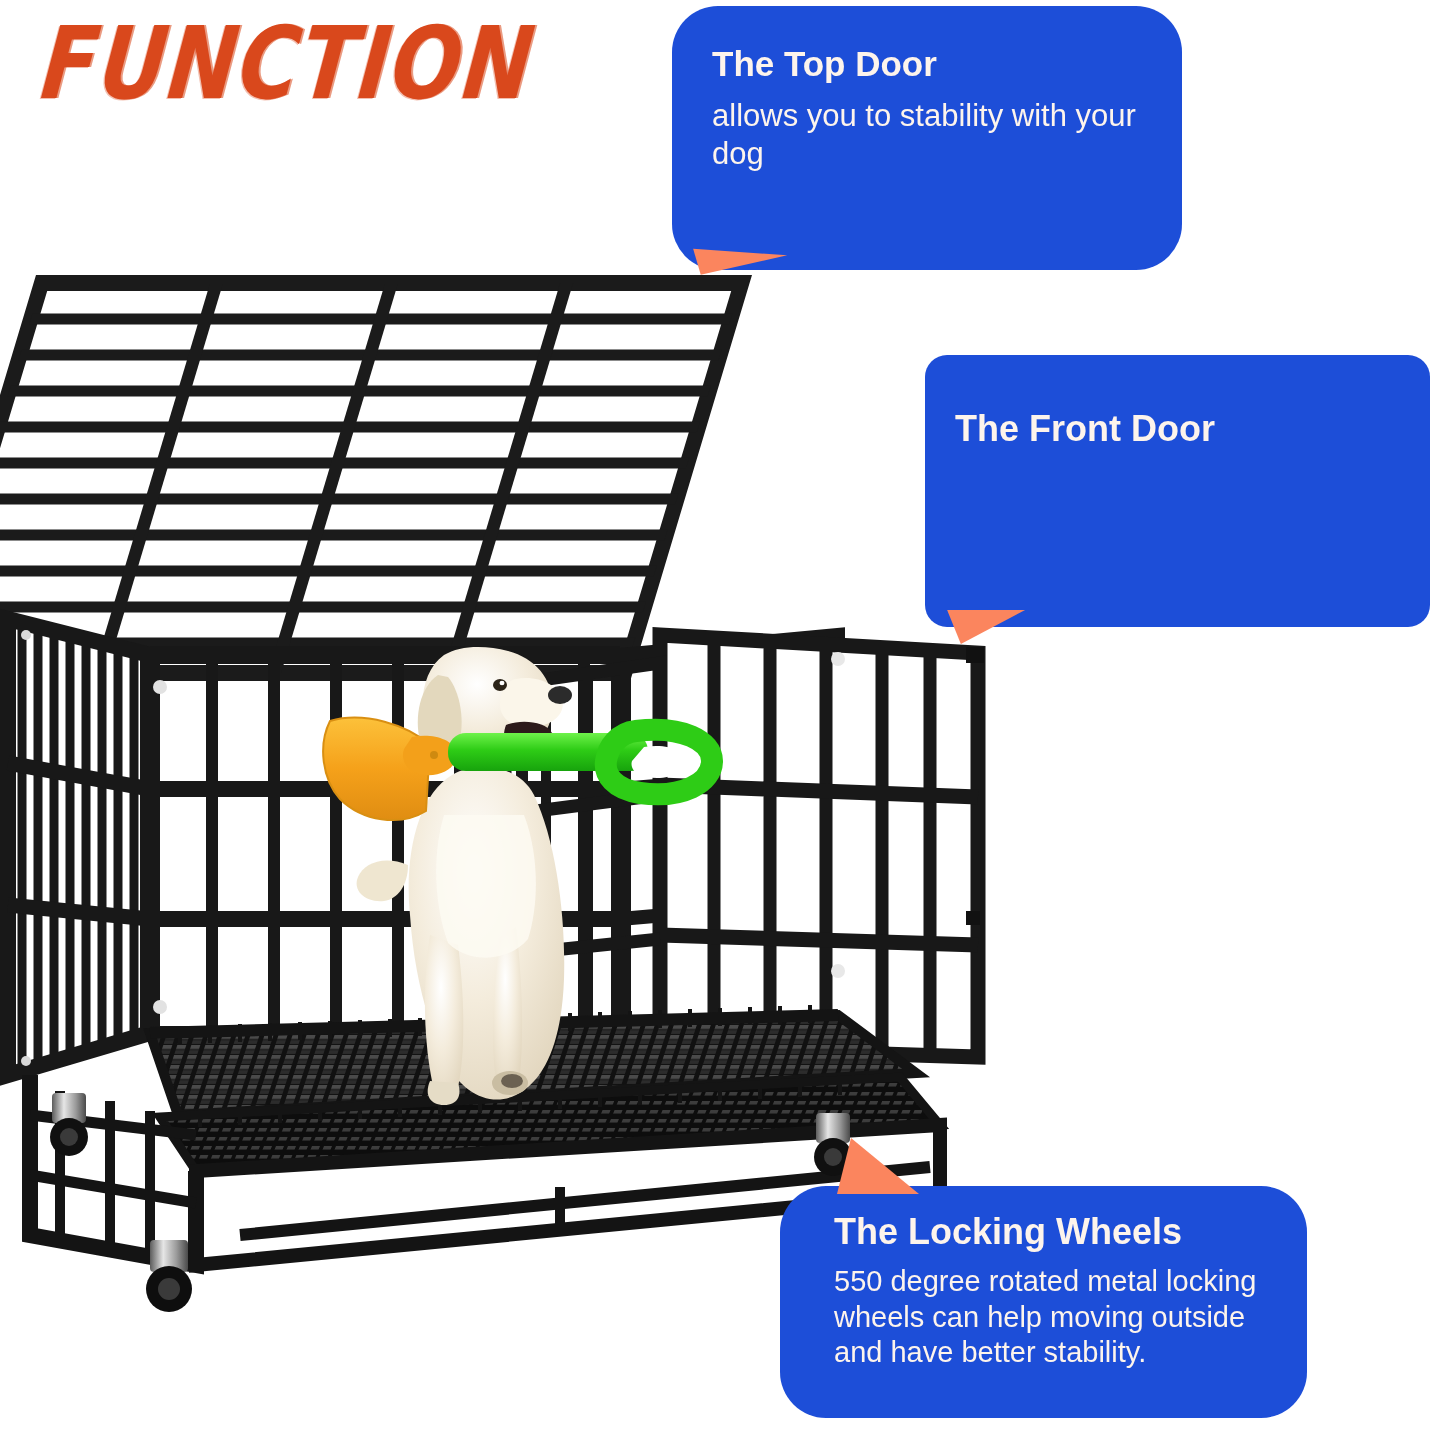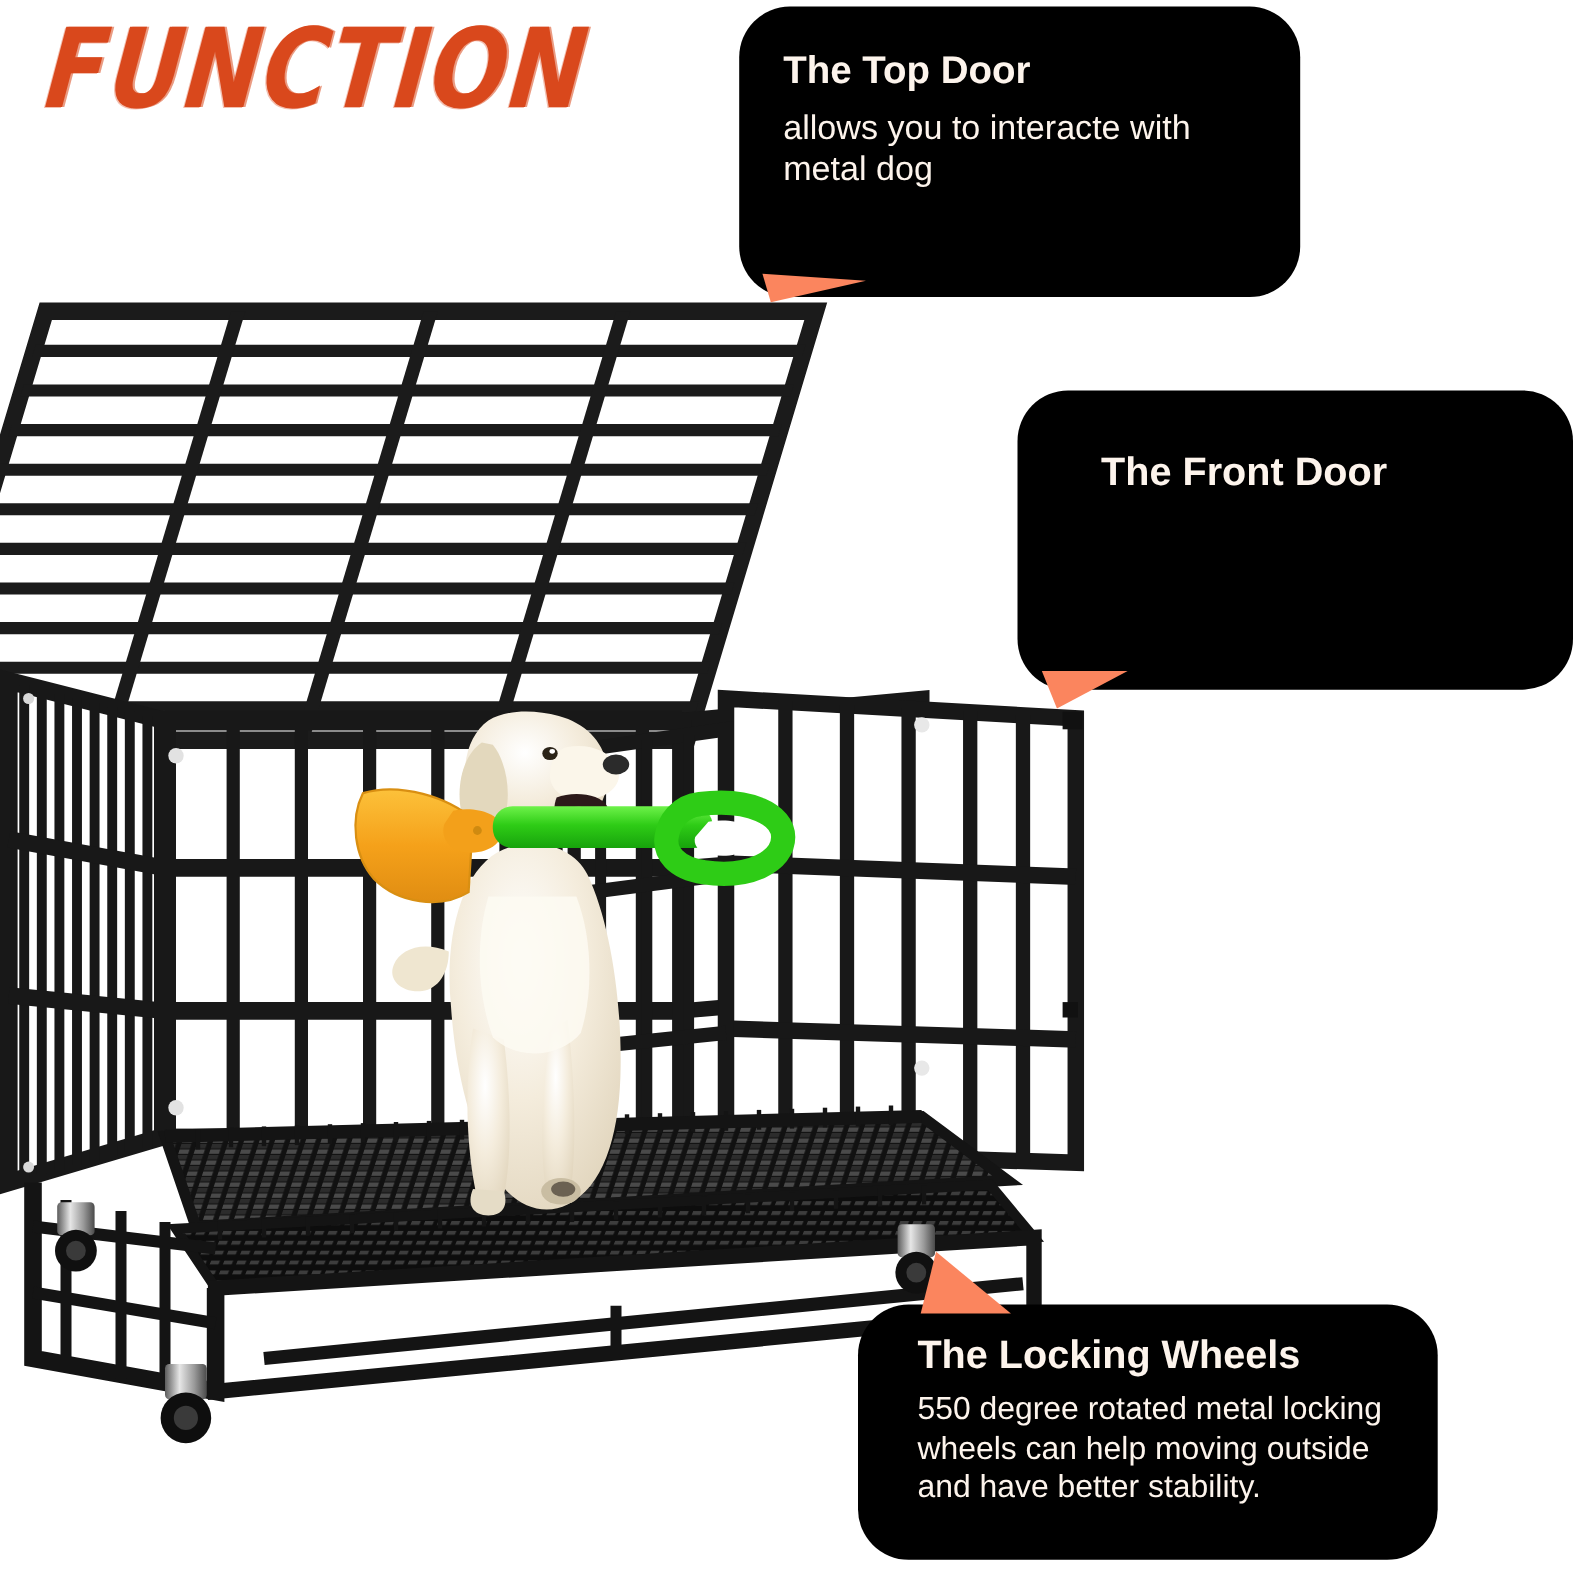--- a/index.html
+++ b/index.html
@@ -14,36 +14,36 @@
     font-size:82px; letter-spacing:2px;
     color:#d9481c;
     transform:skewX(-6deg) scaleY(1.22);
     transform-origin:left top;
     white-space:nowrap;
     text-shadow:2px 0 0 rgba(217,72,28,.55), -1px 1px 0 rgba(217,72,28,.35);
     line-height:1;
   }
 
   
-  .bubble{position:absolute;background:#000000;border-radius:46px;
+  .bubble{position:absolute;background:#1d4ed8;border-radius:46px;
           color:#fdf4ec;box-sizing:border-box;}
   .bubble .b-title{font-weight:bold;line-height:1.12;}
   .bubble .b-body{line-height:1.22;}
   .tail{position:absolute;width:0;height:0;}
 
   #bubble-top{left:672px;top:6px;width:510px;height:264px;padding:38px 36px 0 40px;}
   #bubble-top .b-title{font-size:35px;margin-bottom:14px;}
   #bubble-top .b-body{font-size:31px;}
   #tail-top{left:698px;top:252px;
     border-left:0 solid transparent;
     border-top:26px solid #fb855e;
     border-right:92px solid transparent;
     transform:skewX(20deg) rotate(4deg);}
 
-  #bubble-front{left:925px;top:355px;width:505px;height:272px;padding:54px 30px 0 76px;}
+  #bubble-front{left:925px;top:355px;width:505px;height:272px;padding:54px 30px 0 30px;border-radius:22px;}
   #bubble-front .b-title{font-size:36px;margin-bottom:16px;}
   #bubble-front .b-body{font-size:30px;}
   #tail-front{left:954px;top:610px;
     border-top:34px solid #fb855e;
     border-right:78px solid transparent;
     transform:skewX(22deg);}
 
   #bubble-wheels{left:780px;top:1186px;width:527px;height:232px;padding:26px 6px 0 54px;}
   #bubble-wheels .b-title{font-size:36px;margin-bottom:12px;}
   #bubble-wheels .b-body{font-size:29px;}
@@ -355,21 +355,21 @@
     <path d="M636 476 C682 470 712 486 712 506 C712 528 682 544 640 538
              C614 534 604 520 606 506 C608 492 618 478 636 476 Z" fill="none" stroke="#2ecc16" stroke-width="22" stroke-linejoin="round"></path>
     <path d="M644 492 C668 488 686 496 686 506 C686 518 668 526 646 522
              C634 520 630 512 632 506 Z" fill="#ffffff"></path>
   </g>
 </svg>
 </div>
 
 <div class="bubble" id="bubble-top">
   <div class="b-title">The Top Door</div>
-  <div class="b-body">allows you to interacte with metal dog</div>
+  <div class="b-body">allows you to stability with your dog</div>
 </div>
 <div class="tail" id="tail-top"></div>
 
 <div class="bubble" id="bubble-front">
   <div class="b-title">The Front Door</div>
 </div>
 <div class="tail" id="tail-front"></div>
 
 <div class="bubble" id="bubble-wheels">
   <div class="b-title">The Locking Wheels</div>

